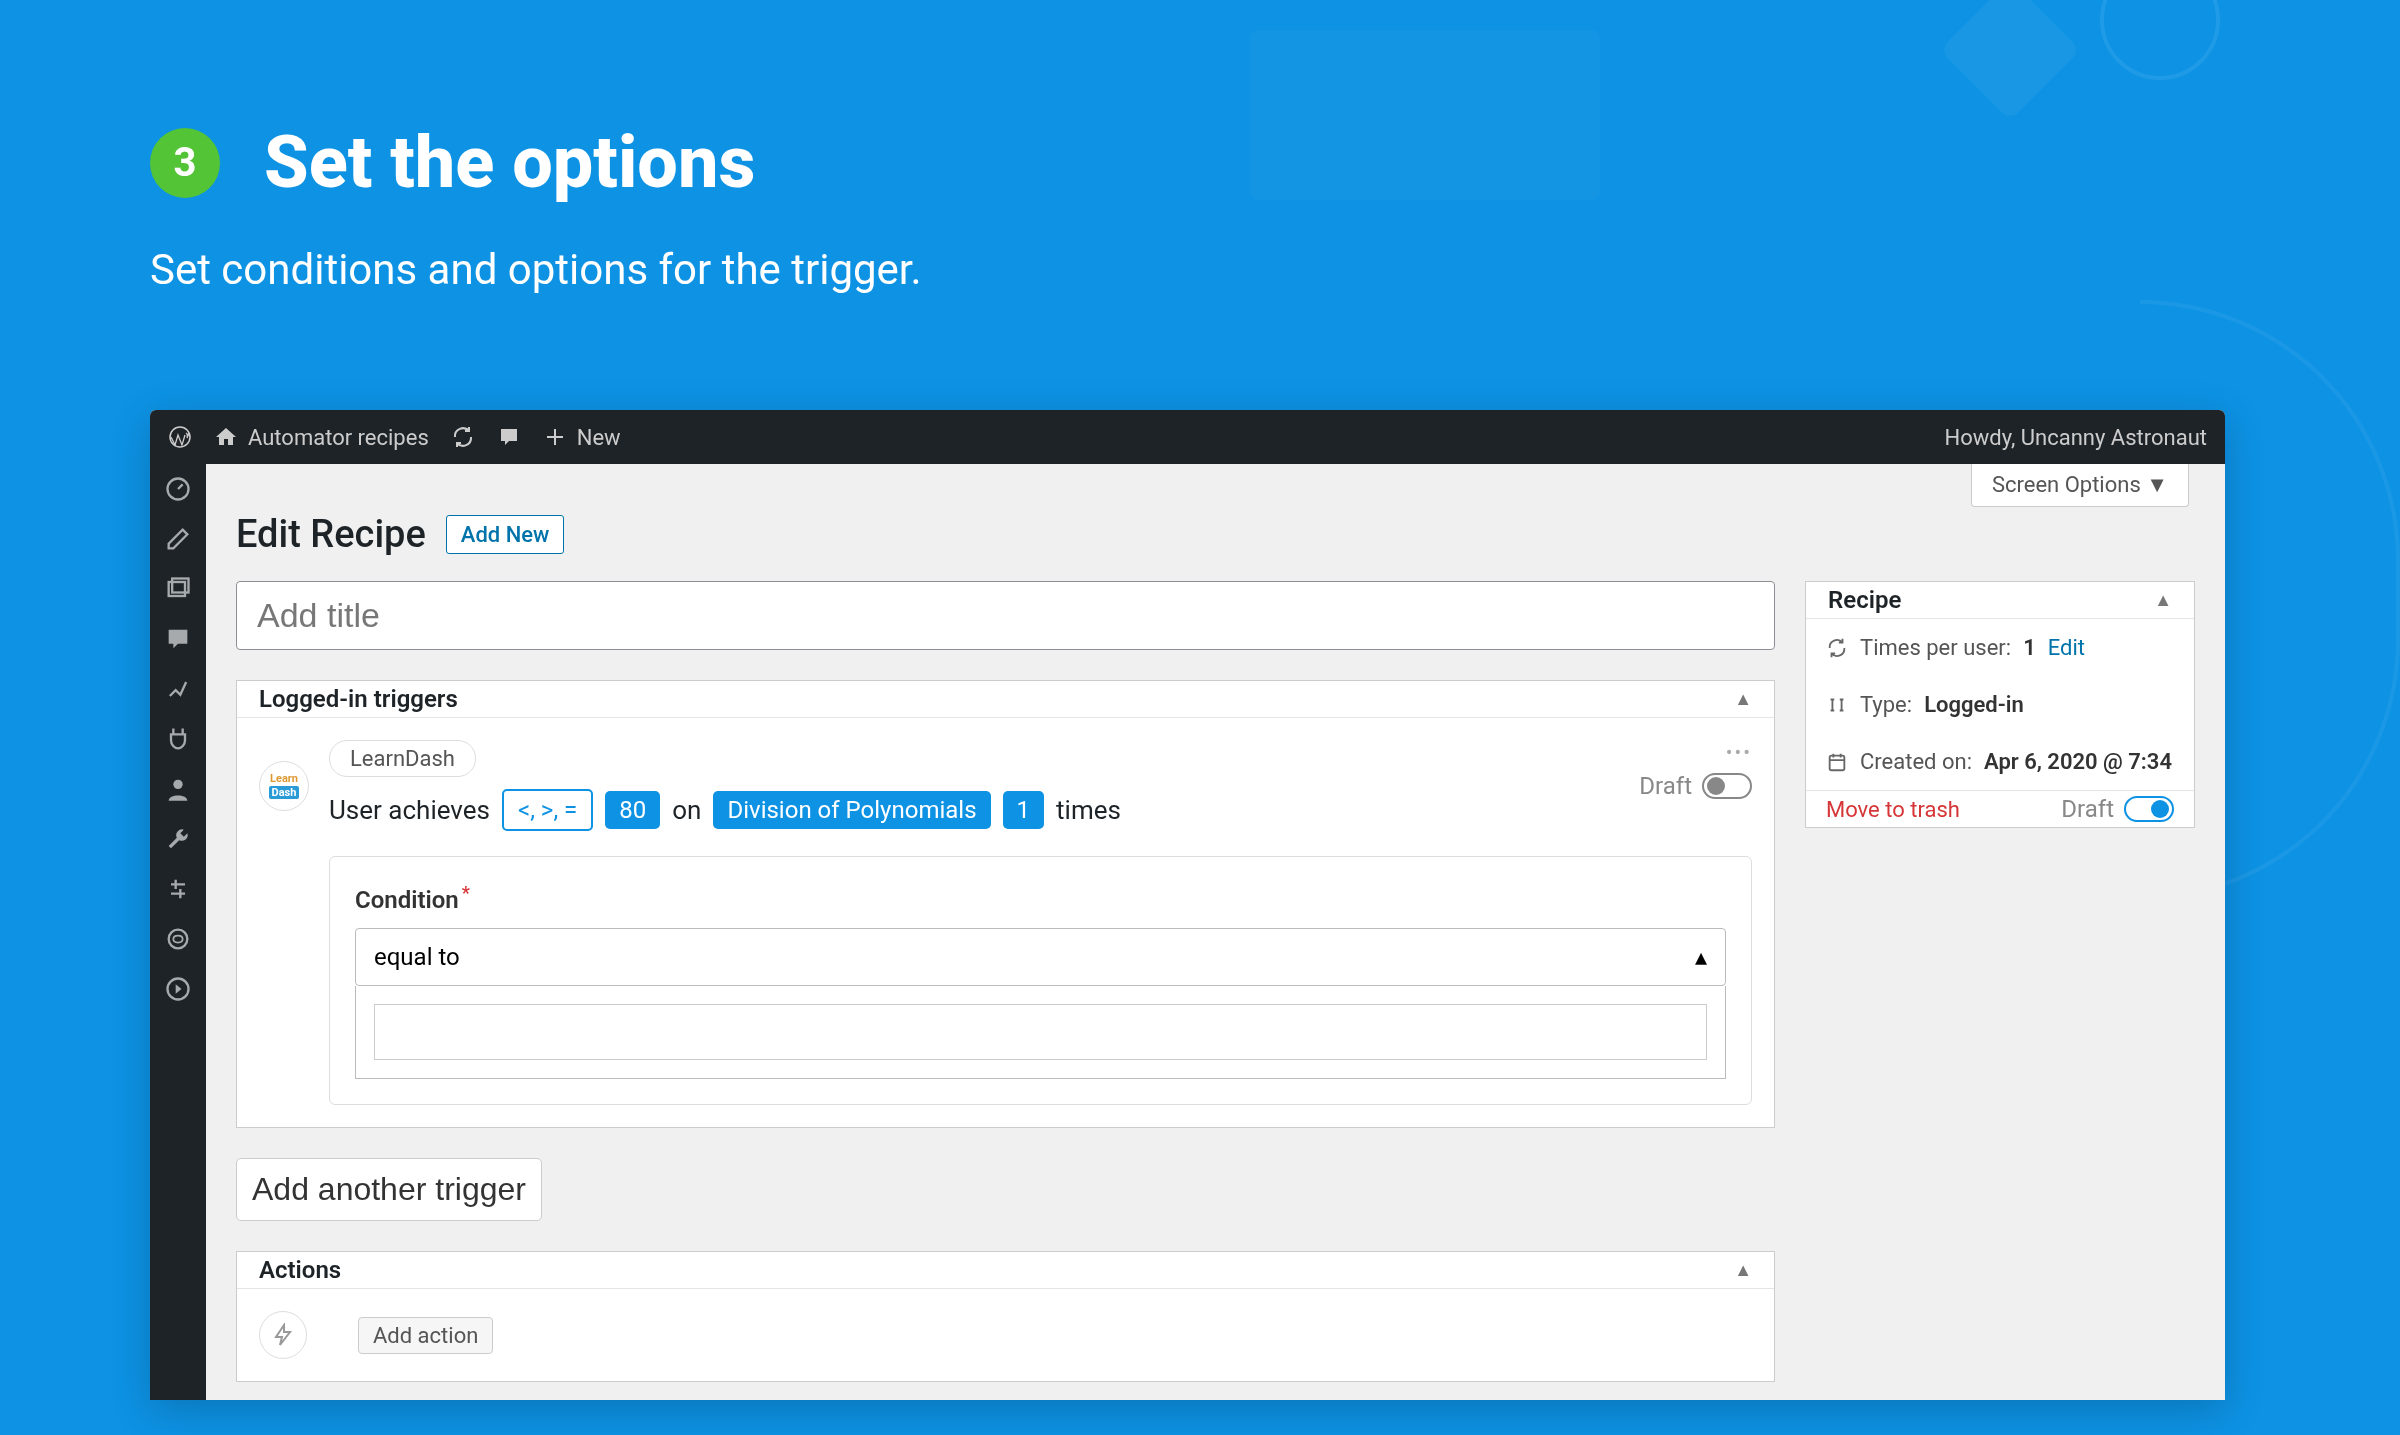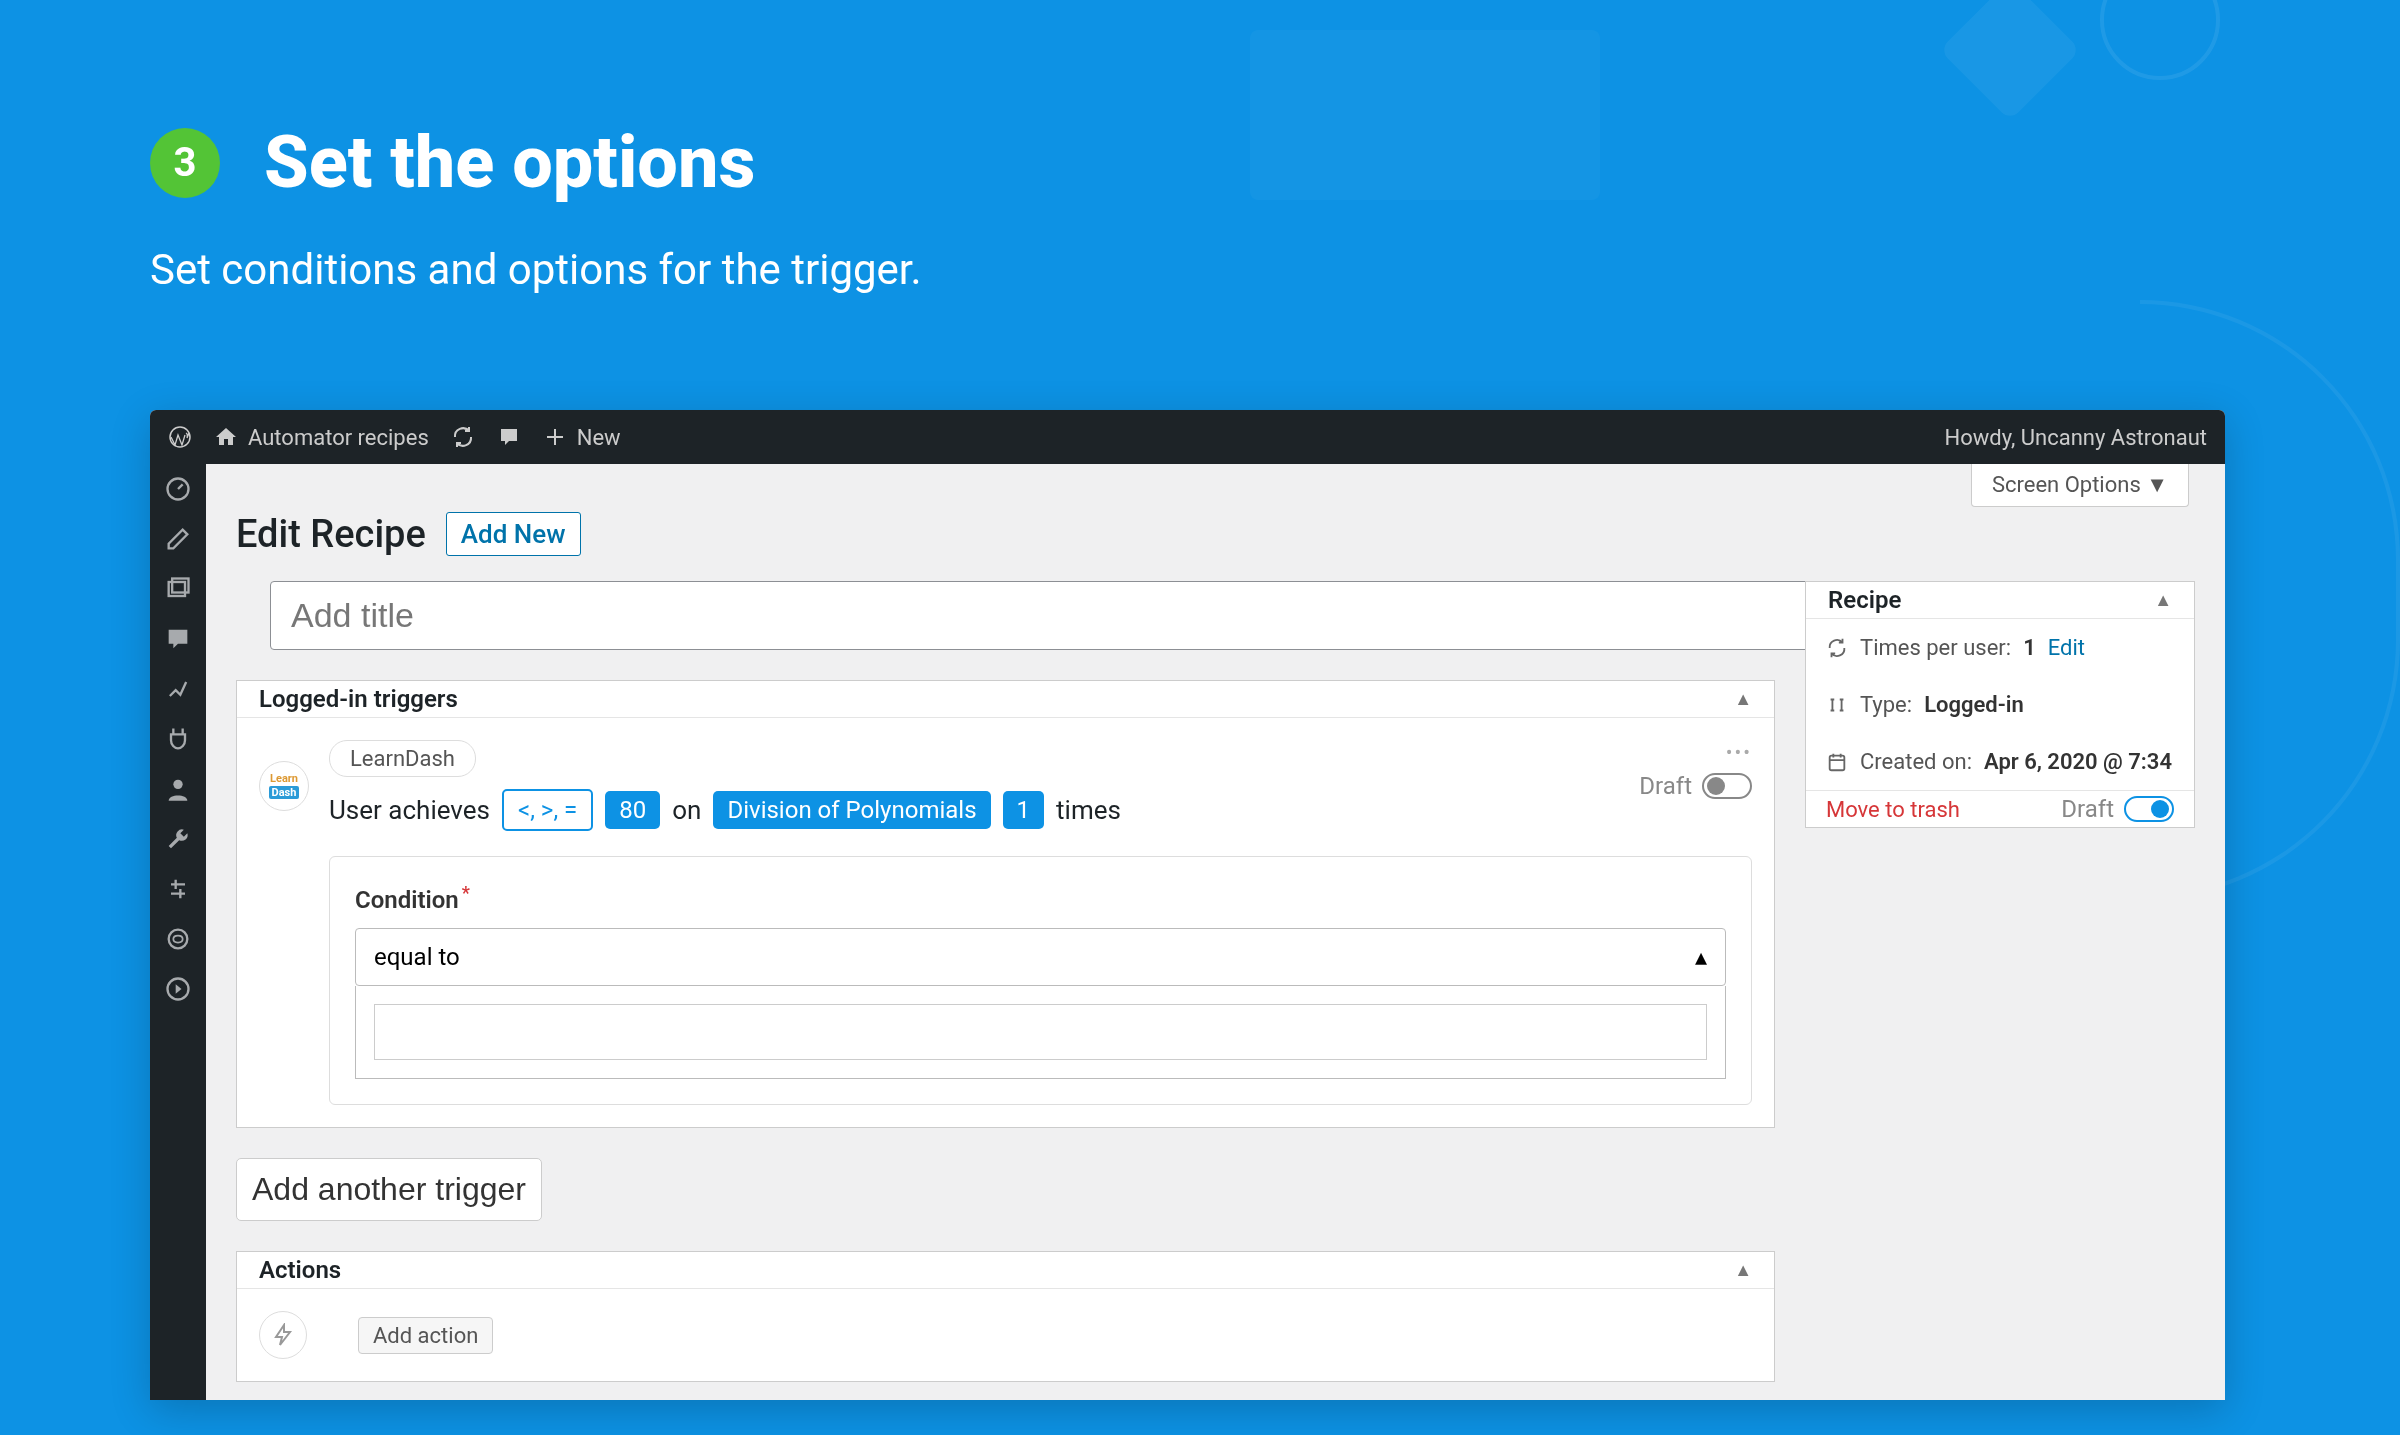--- a/index.html
+++ b/index.html
@@ -29,27 +29,27 @@
 
 
 .wp-sidebar { position: absolute; top: 54px; left: 0; width: 56px; background: #1d2327; height: 1200px; }
 .wp-side-item { height: 50px; display: flex; align-items: center; justify-content: center; color: #a7aaad; cursor: pointer; }
 .wp-side-item svg { width: 28px; height: 28px; }
 
 
 .main { margin-left: 56px; padding: 18px 30px; position: relative; }
 .screen-options { position: absolute; top: 0; right: 36px; background: #fff; border: 1px solid #ccc; border-top: none; padding: 8px 20px; font-size: 22px; color: #555; border-radius: 0 0 4px 4px; cursor: pointer; }
 .page-heading { font-size: 38px; font-weight: 500; color: #1d2327; display: flex; align-items: center; gap: 20px; margin-top: 30px; }
-.add-new-btn { font-size: 26px; color: #0073aa; background: #fff; border: 1px solid #0073aa; padding: 6px 14px; border-radius: 3px; cursor: pointer; }
+.add-new-btn { font-size: 22px; color: #0073aa; background: #fff; border: 1px solid #0073aa; padding: 6px 14px; border-radius: 3px; cursor: pointer; }
 
 .content-row { display: flex; gap: 30px; margin-top: 25px; }
 .left-col { flex: 1; }
 .right-col { width: 390px; }
 
-.title-input { width: 100%; font-size: 34px; padding: 14px 20px; border: 1px solid #8c8f94; border-radius: 4px; color: #333; background: #fff; margin-left: 34px; }
+.title-input { width: 100%; font-size: 34px; padding: 14px 20px; border: 1px solid #8c8f94; border-radius: 4px; color: #333; background: #fff; }
 .title-input::placeholder { color: #777; }
 
 .panel { background: #fff; border: 1px solid #ccc; margin-top: 30px; }
 .panel-header { padding: 4px 22px; font-size: 24px; font-weight: 600; display: flex; justify-content: space-between; align-items: center; color: #1d2327; border-bottom: 1px solid #e5e5e5; }
 .panel-header .caret { font-size: 18px; color: #777; }
 .panel-body { padding: 22px; }
 
 .trigger-row { display: flex; align-items: center; gap: 20px; position: relative; }
 .integ-logo { width: 50px; height: 50px; border: 1px solid #ddd; border-radius: 50%; display: flex; flex-direction: column; align-items: center; justify-content: center; font-size: 11px; font-weight: 700; line-height: 1; }
 .integ-logo .l1 { color: #d93; }

